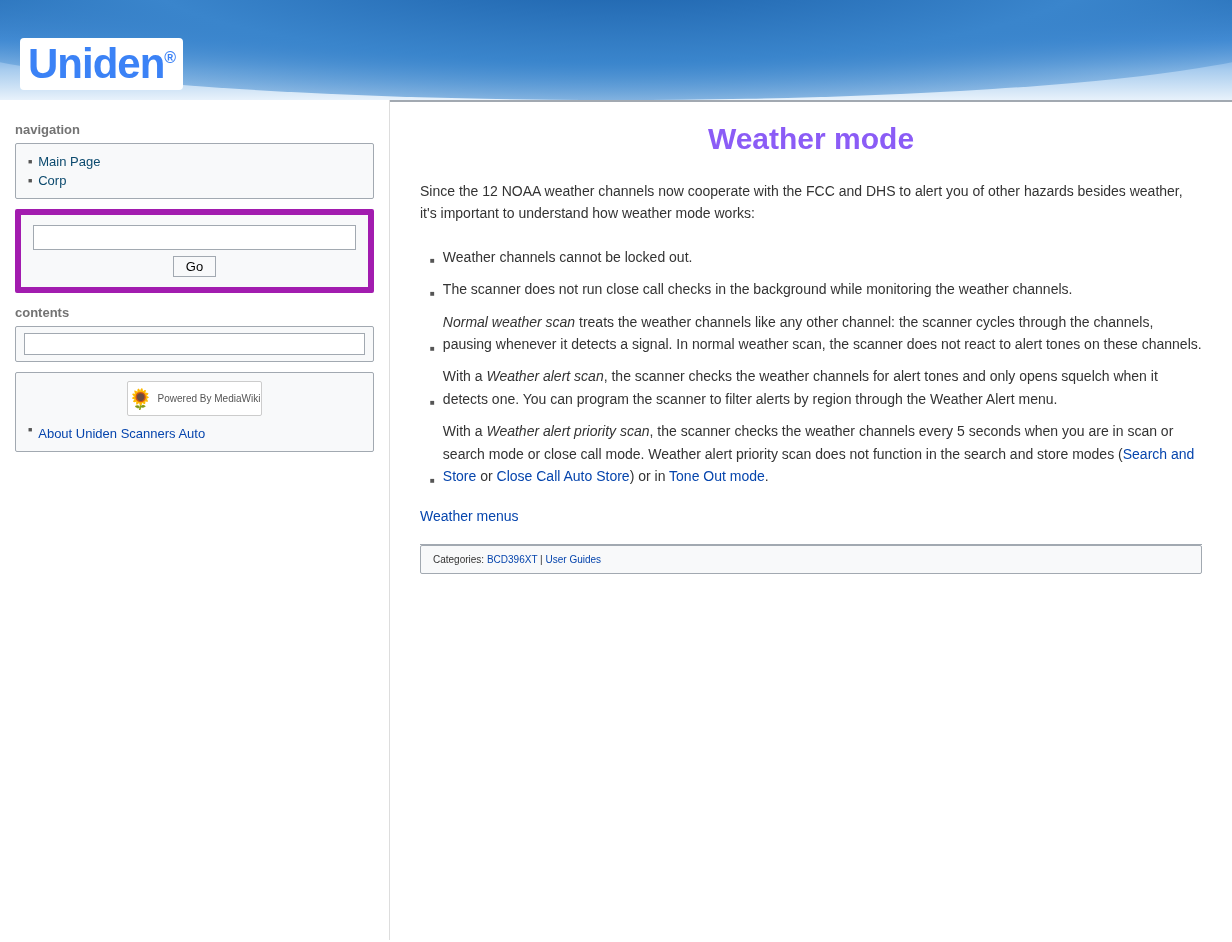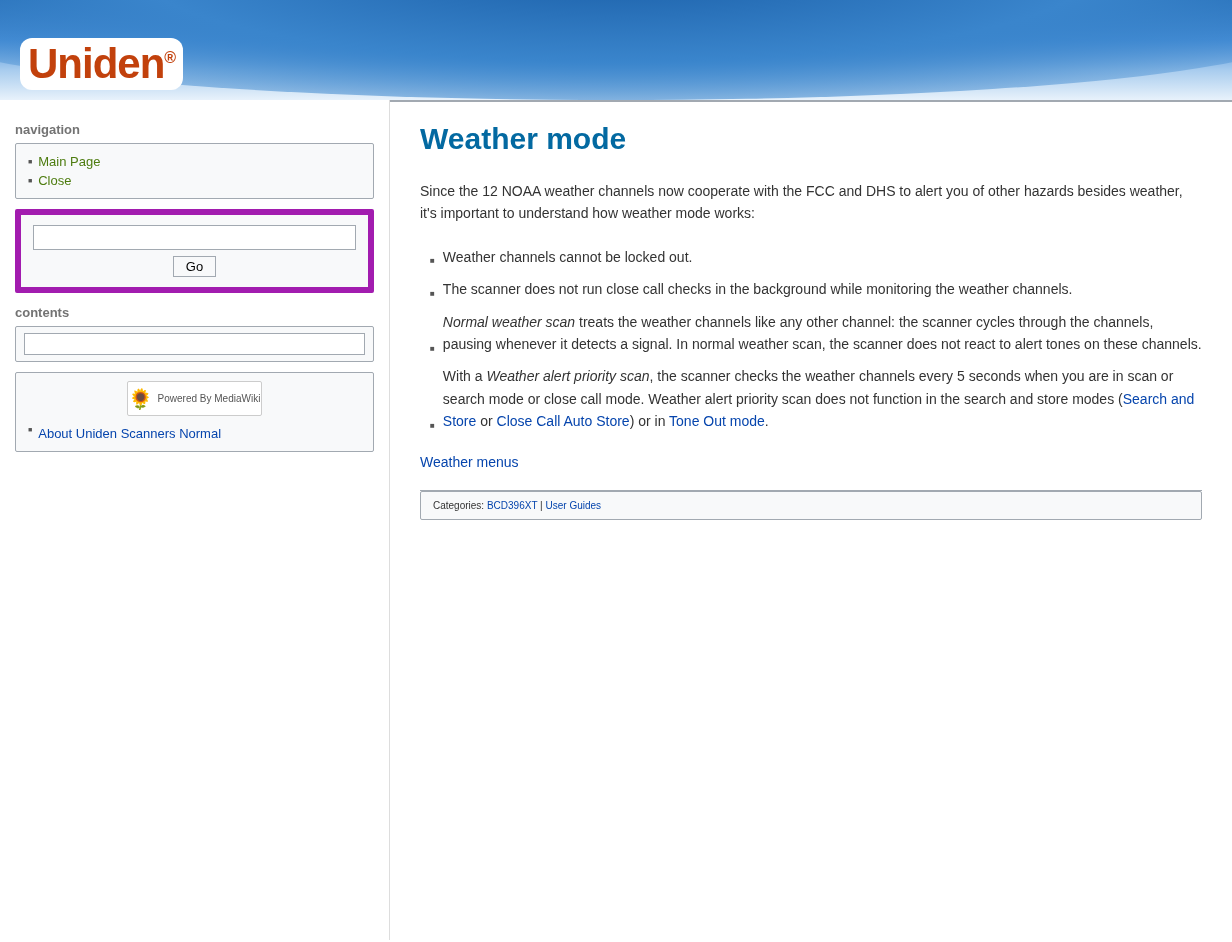--- a/index.html
+++ b/index.html
@@ -28,26 +28,26 @@
       border-radius: 0 0 60% 60%;
     }
     #logo-area {
       position: absolute;
       bottom: 10px;
       left: 20px;
     }
     #logo-text {
       font-size: 42px;
       font-weight: bold;
-      color: #c2410c;
+      color: #3b82f6;
       letter-spacing: -1px;
       font-family: Arial, sans-serif;
       background: #fff;
       padding: 2px 8px;
-      border-radius: 12px;
+      border-radius: 4px;
       display: inline-block;
     }
 
     
     #layout {
       display: flex;
       min-height: 840px;
     }
 
     
@@ -82,21 +82,21 @@
       padding: 2px 0;
     }
     .nav-box ul li::before {
       content: '■';
       font-size: 7px;
       color: #555;
       margin-right: 6px;
       flex-shrink: 0;
     }
     .nav-box ul li a {
-      color: #4d7c0f;
+      color: #0c4a6e;
       text-decoration: none;
       font-size: 13px;
     }
 
     .search-box {
       border: 6px solid #a21caf;
       border-radius: 2px;
       padding: 10px 12px;
       background: #f8f9fa;
       margin-bottom: 10px;
@@ -185,23 +185,24 @@
     
     #main-content {
       flex: 1;
       padding: 20px 30px;
       border-top: 2px solid #a2a9b1;
     }
 
     #page-heading {
       font-size: 30px;
       font-weight: bold;
-      color: #0369a1;
+      color: #8b5cf6;
       margin-bottom: 16px;
       padding-bottom: 8px;
+      text-align: center;
     }
 
     .intro-text {
       font-size: 14px;
       line-height: 1.6;
       margin-bottom: 16px;
     }
 
     .bullet-list {
       list-style: none;
@@ -272,21 +273,21 @@
 
   <div id="sidebar">
 
     <div class="sidebar-section-title">navigation</div>
     <div class="nav-box">
       <ul>
         <li>
           <a href="#">Main Page</a>
         </li>
         <li>
-          <a href="#">Close</a>
+          <a href="#">Corp</a>
         </li>
       </ul>
     </div>
 
     <div class="search-box">
       <input type="text" style="">
       <button class="go-btn">Go</button>
     </div>
 
     <div class="sidebar-section-title">contents</div>
@@ -296,21 +297,21 @@
 
     <div class="powered-box">
       <div class="powered-logo">
         <div class="powered-logo-img">
           <span class="sunflower">🌻</span>
           <span style="font-size:10px; color:#555;text-align:center;">Powered By MediaWiki</span>
         </div>
       </div>
       <ul class="powered-links">
         <li>
-          <a href="#">About Uniden Scanners Normal</a>
+          <a href="#">About Uniden Scanners Auto</a>
         </li>
       </ul>
     </div>
 
   </div>
 
   <div id="main-content">
 
     <h1 id="page-heading">Weather mode</h1>
 
@@ -323,20 +324,23 @@
       </li>
 
       <li>
         <span>The scanner does not run close call checks in the background while monitoring the weather channels.</span>
       </li>
 
       <li>
         <span><em>Normal weather scan</em> treats the weather channels like any other channel: the scanner cycles through the channels, pausing whenever it detects a signal. In normal weather scan, the scanner does not react to alert tones on these channels.</span>
       </li>
 
+      <li>
+        <span>With a <em>Weather alert scan</em>, the scanner checks the weather channels for alert tones and only opens squelch when it detects one. You can program the scanner to filter alerts by region through the Weather Alert menu.</span>
+      </li>
 
       <li>
         <span>With a <em>Weather alert priority scan</em>, the scanner checks the weather channels every 5 seconds when you are in scan or search mode or close call mode. Weather alert priority scan does not function in the search and store modes (<a href="#">Search and Store</a> or <a href="#">Close Call Auto Store</a>) or in <a href="#">Tone Out mode</a>.</span>
       </li>
     </ul>
 
     <a href="#" class="weather-menus-link">Weather menus</a>
 
     <hr class="divider">
 

